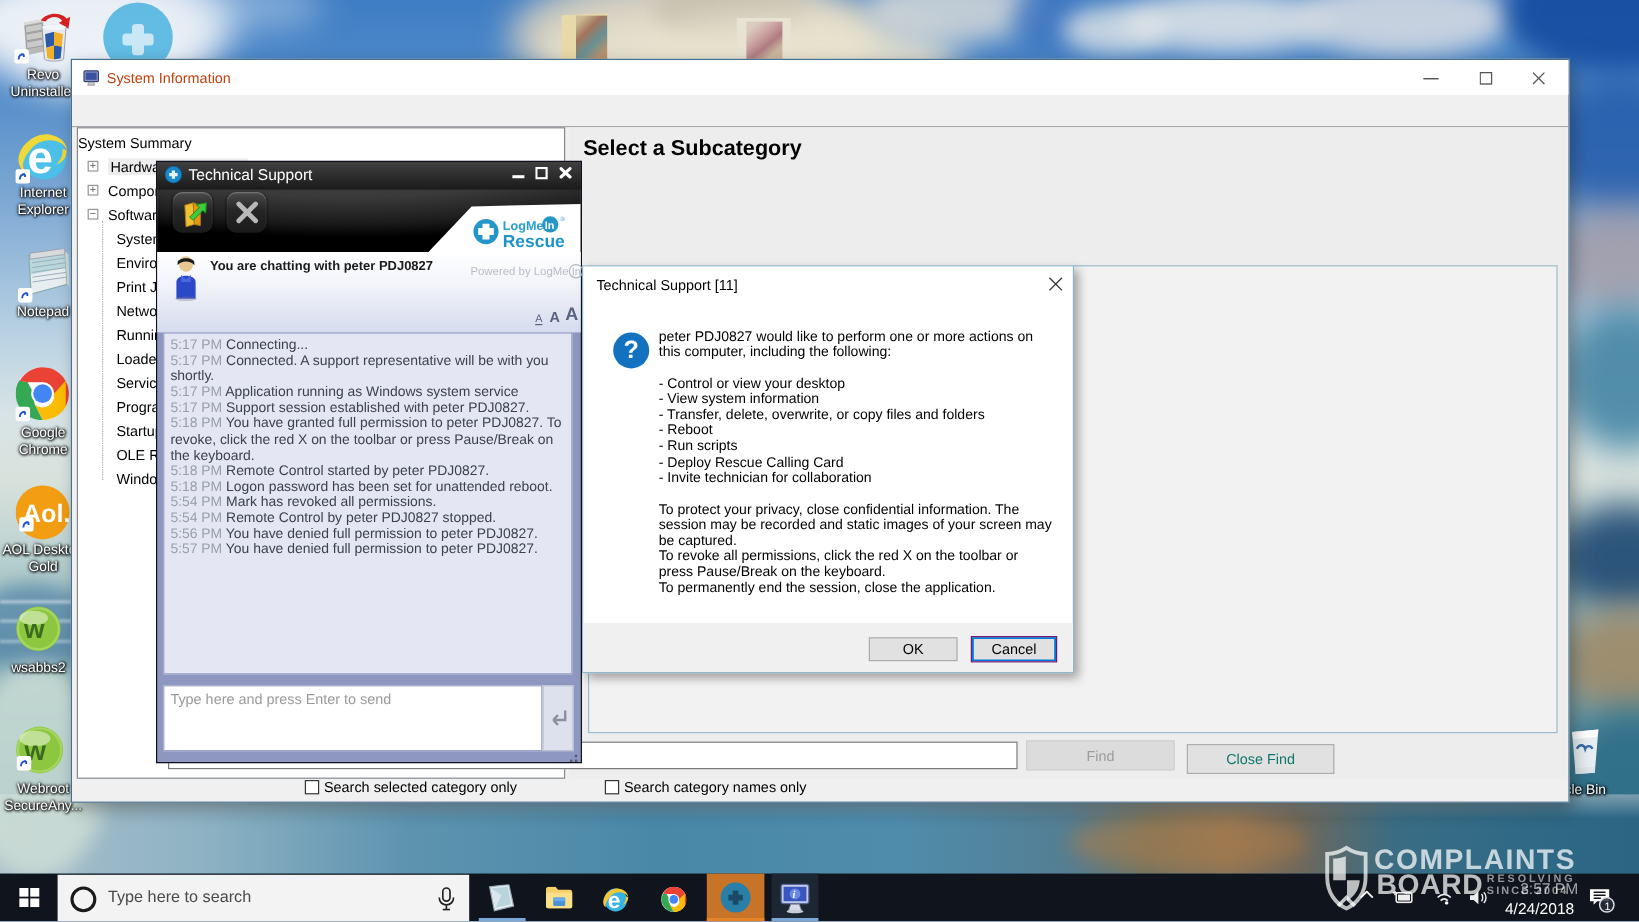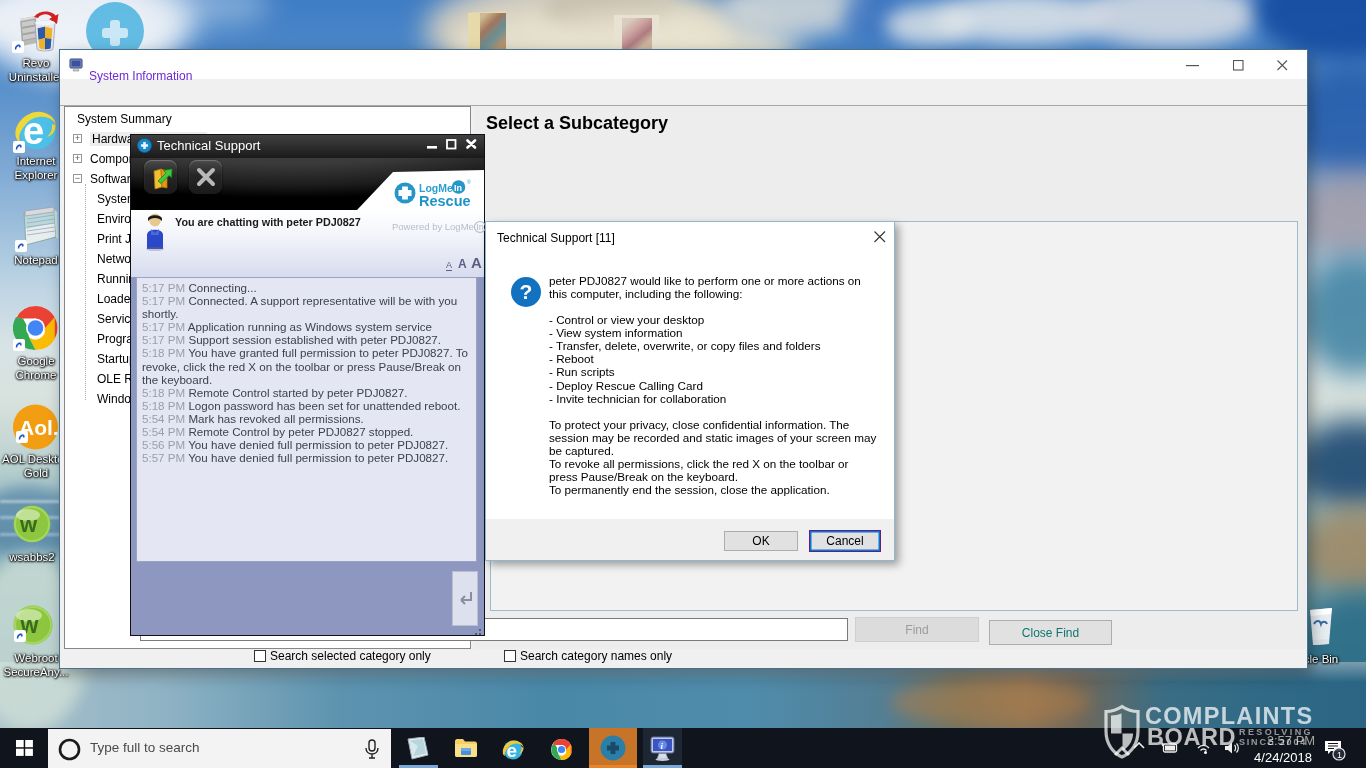--- a/index.html
+++ b/index.html
@@ -20,21 +20,21 @@
 .dicon { position:absolute; }
 .dlabel { position:absolute; color:#fff; font-size:11.5px; text-align:center;
   text-shadow:0 1px 2px #000, 1px 0 2px #000, 0 0 3px #000; line-height:13.5px; }
 .shortcut { position:absolute; width:12px; height:12px; background:#fff; border-radius:2px; }
 .shortcut svg { position:absolute; left:1px; top:1px; }
 
 
 #msinfo { position:absolute; left:59px; top:49px; width:1249px; height:620px;
   background:#f0f0f0; border:1px solid #49708e; box-shadow:4px 6px 14px rgba(0,0,0,0.35); }
 #msinfo .titlebar { position:absolute; left:0; top:0; right:0; height:29px; background:#fff; }
-#msinfo .title { position:absolute; left:29px; top:19px; font-size:12px; color:#6d28d9; }
+#msinfo .title { position:absolute; left:29px; top:8px; font-size:12px; color:#c2410c; }
 #msinfo .menubar { position:absolute; left:0; top:29px; right:0; height:26px; background:#fff; font-size:12px; color:#222; }
 #msinfo .menubar span { position:absolute; top:7px; }
 #msinfo .treebox { position:absolute; left:4px; top:56px; width:407px; height:543px;
   background:#fff; border:1px solid #828790; font-size:12px; color:#000; overflow:hidden; }
 #msinfo .rightpane { position:absolute; left:414px; top:56px; right:1px; height:543px; background:#ededee; }
 #msinfo .caption-btn { position:absolute; top:0; height:29px; width:45px; }
 
 .trow { position:absolute; height:20px; line-height:20px; white-space:nowrap; }
 .pmbox { position:absolute; width:9px; height:9px; border:1px solid #969696; background:#fff;
   font-size:9px; line-height:7px; text-align:center; color:#555; }
@@ -285,21 +285,21 @@
           </svg>
         </div>
       <div class="caption-btn" style="right:2px;">
           <svg style="position:absolute;left:17px;top:10px;" width="11" height="11">
             <path d="M0.5 0.5 L10 10 M10 0.5 L0.5 10" stroke="#555" stroke-width="1.1"></path>
           </svg>
         </div>
     </div>
     <div style="position:absolute;left:0;right:0;top:55px;border-top:1px solid #a8a8a8;"></div>
     <div class="treebox">
-      <div class="trow" style="left:12px;top:2px;">System Summary</div>
+      <div class="trow" style="left:0;top:2px;">System Summary</div>
       <div class="trow" style="left:25px;top:22px;"><span style="background:#ededed;padding:0 2px;">Hardware Resources</span></div>
       <div class="trow" style="left:25px;top:42px;">Components</div>
       <div class="trow" style="left:25px;top:62px;">Software Environment</div>
       <div class="trow" style="left:32px;top:82px;">System Drivers</div>
       <div class="trow" style="left:32px;top:102px;">Environment Variables</div>
       <div class="trow" style="left:32px;top:122px;">Print Jobs</div>
       <div class="trow" style="left:32px;top:142px;">Network Connections</div>
       <div class="trow" style="left:32px;top:162px;">Running Tasks</div>
       <div class="trow" style="left:32px;top:182px;">Loaded Modules</div>
       <div class="trow" style="left:32px;top:202px;">Services</div>
@@ -378,20 +378,23 @@
       <span class="ts">5:18 PM</span> You have granted full permission to peter PDJ0827. To<br>
       revoke, click the red X on the toolbar or press Pause/Break on<br>
       the keyboard.<br>
       <span class="ts">5:18 PM</span> Remote Control started by peter PDJ0827.<br>
       <span class="ts">5:18 PM</span> Logon password has been set for unattended reboot.<br>
       <span class="ts">5:54 PM</span> Mark has revoked all permissions.<br>
       <span class="ts">5:54 PM</span> Remote Control by peter PDJ0827 stopped.<br>
       <span class="ts">5:56 PM</span> You have denied full permission to peter PDJ0827.<br>
       <span class="ts">5:57 PM</span> You have denied full permission to peter PDJ0827.
     </div>
+    <div class="inputbox">
+        <div style="position:absolute;left:5px;top:4px;font-size:12px;color:#9a9a9a;">Type here and press Enter to send</div>
+      </div>
     <div class="sendbtn">
         <svg style="position:absolute;left:4px;top:18px;" width="18" height="18" viewBox="0 0 18 18">
           <path d="M14 2 L14 10 L4 10 M4 10 L8 6 M4 10 L8 14" fill="none" stroke="#8a8f9f" stroke-width="2"></path>
         </svg>
       </div>
 
     <div class="toolbtn" style="left:14px;top:26px;"></div>
     <div class="toolbtn" style="left:59px;top:26px;"></div>
     <svg class="svgabs" style="left:21px;top:31px;" width="24" height="25" viewBox="0 0 24 25">
       <path d="M3 6 L10 4 L11 22 L4 24 Z" fill="#f0c030" stroke="#a87818" stroke-width="0.8"></path>
@@ -442,21 +445,21 @@
     <svg class="svgabs" style="left:16px;top:12px;" width="17" height="16" viewBox="0 0 17 16">
       <rect x="0" y="0" width="7.7" height="7.2" fill="#fff"></rect>
       <rect x="9.2" y="0" width="7.7" height="7.2" fill="#fff"></rect>
       <rect x="0" y="8.7" width="7.7" height="7.2" fill="#fff"></rect>
       <rect x="9.2" y="8.7" width="7.7" height="7.2" fill="#fff"></rect>
     </svg>
     <div id="search">
       <svg class="svgabs" style="left:10px;top:9px;" width="23" height="23">
           <circle cx="11.5" cy="11.5" r="9.5" fill="none" stroke="#1a1a1a" stroke-width="2.6"></circle>
         </svg>
-      <div class="abs" style="left:42px;top:11px;font-size:13.5px;color:#4a4a4a;">Type full to search</div>
+      <div class="abs" style="left:42px;top:11px;font-size:13.5px;color:#4a4a4a;">Type here to search</div>
       <svg class="svgabs" style="left:316px;top:10px;" width="16" height="20" viewBox="0 0 16 20">
         <rect x="5" y="1" width="6" height="11" rx="3" fill="none" stroke="#222" stroke-width="1.4"></rect>
         <path d="M2 9 C2 17 14 17 14 9 M8 15 L8 19 M5 19 L11 19" fill="none" stroke="#222" stroke-width="1.4"></path>
       </svg>
     </div>
 
     <svg class="svgabs" style="left:404px;top:9px;" width="27" height="23" viewBox="0 0 27 23">
       <path d="M4 2 L20 0 L24 18 L8 22 Z" fill="#e8eef2" stroke="#9ab" stroke-width="1"></path>
       <path d="M5.5 3.5 L19 1.8 L22 16.5 L9 19.5 Z" fill="#b8d4dc"></path>
       <path d="M5.5 3.5 L14 9 L9 19.5 Z" fill="#d8e8ec"></path>

